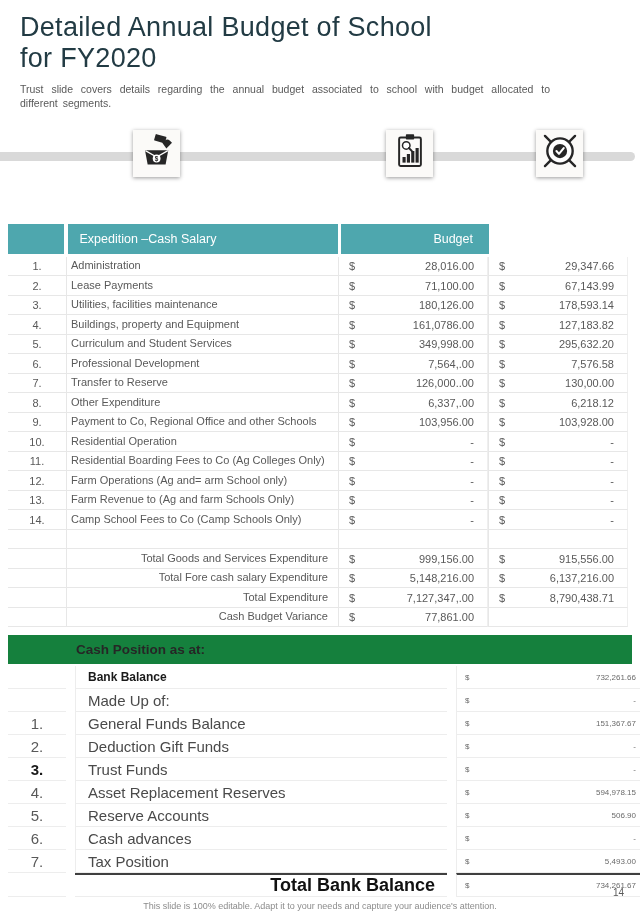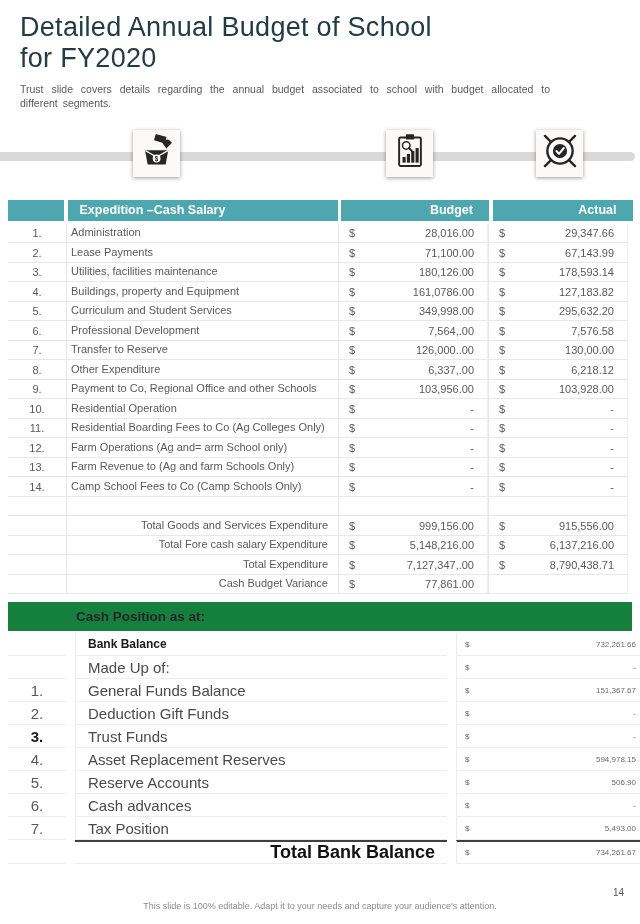--- a/index.html
+++ b/index.html
@@ -15,22 +15,22 @@
   
   .icon-band { position:relative; height:58px; margin-top:20px; }
   .band-bar { position:absolute; left:0; right:5px; top:22px; height:9px; background:#D9D9D9; border-radius:0 5px 5px 0; }
   .icon-card { position:absolute; top:0; width:47px; height:47px; background:#fbfaf8;
     box-shadow:0 1px 4px rgba(0,0,0,.4); display:flex; align-items:center; justify-content:center; }
   .pos1 { left:133px; } .pos2 { left:386px; } .pos3 { left:536px; }
 
   
   .btable { margin:12px 8px 0; }
   .bhead { display:grid; grid-template-columns:56px 270px 148px 140px; gap:3.5px; margin-bottom:3px; }
-  .bhead .hcell { background:#4EA7AE; color:#ffffff; font-weight:bold; font-size:12.5px; height:21px;
-    display:flex; align-items:center; }
+  .bhead .hcell { background:#4EA7AE; color:#ffffff; font-weight:normal; font-size:12.5px; height:30px;
+    display:flex; align-items:center;margin-top:24px; }
   .bhead .hlabel { padding-left:12px; }
   .bhead .hamount { justify-content:flex-end; padding-right:16px; }
   .brow { display:grid; grid-template-columns:58px 272px 150px 140px; }
   .brow .cell { border-bottom:1px solid #E7E7E7; font-size:11px; color:#595959;
     display:flex; align-items:center; min-height:19.5px; padding-top:1px; padding-bottom:1px; }
   .brow .num { justify-content:center; }
   .brow .lbl { padding-left:4px; padding-right:10px; border-left:1px solid #E7E7E7; line-height:1.25; }
   .brow .money { border-left:1px solid #E7E7E7; border-right:1px solid #EFEFEF;
     padding-left:10px; padding-right:13px; justify-content:space-between; }
   .totals .brow .lbl { justify-content:flex-end; }
@@ -108,21 +108,20 @@
       </svg>
     </span>
   </div>
 </div>
 
 <div class="btable">
   <div class="bhead">
     <div class="hcell"></div>
     <div class="hcell hlabel">Expedition –Cash Salary</div>
     <div class="hcell hamount">Budget</div>
-    <div class="hcell hamount">Actual</div>
   </div>
 
   <div>
 
   <div class="brow">
         <div class="cell num">1.</div>
         <div class="cell lbl">Administration</div>
         <div class="cell money">
           <span>$</span>
           <span>28,016.00</span>

